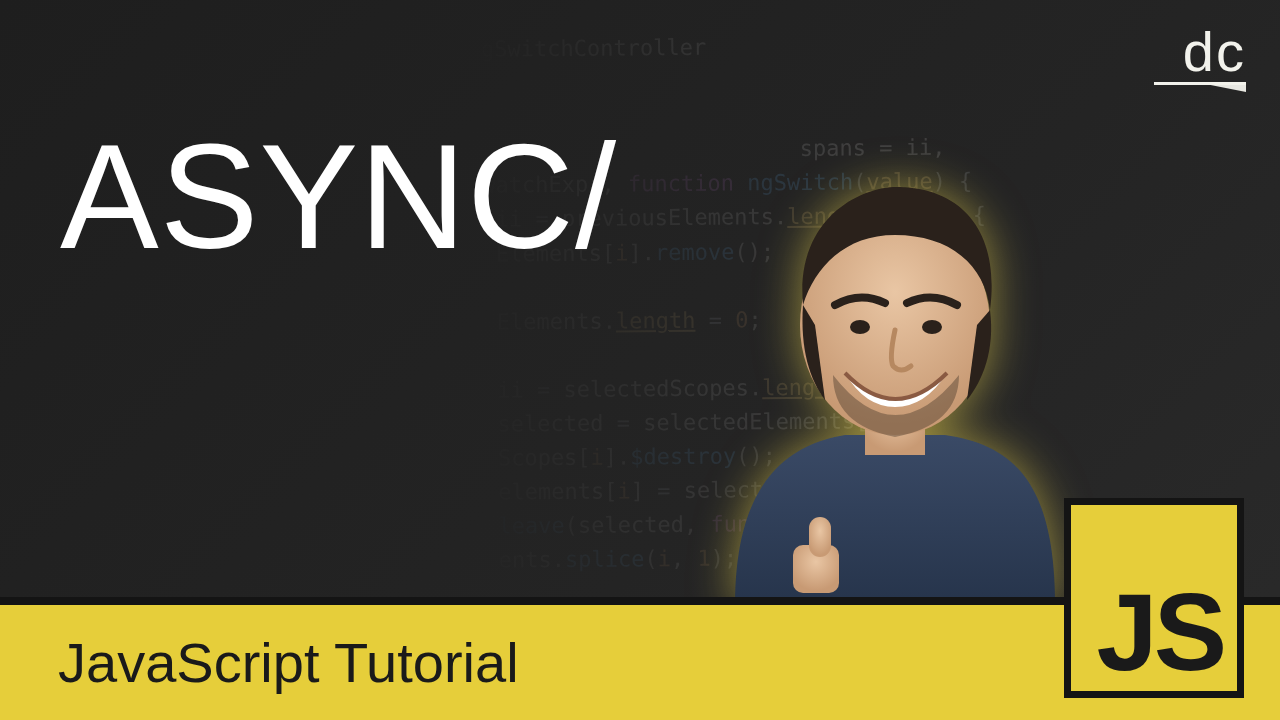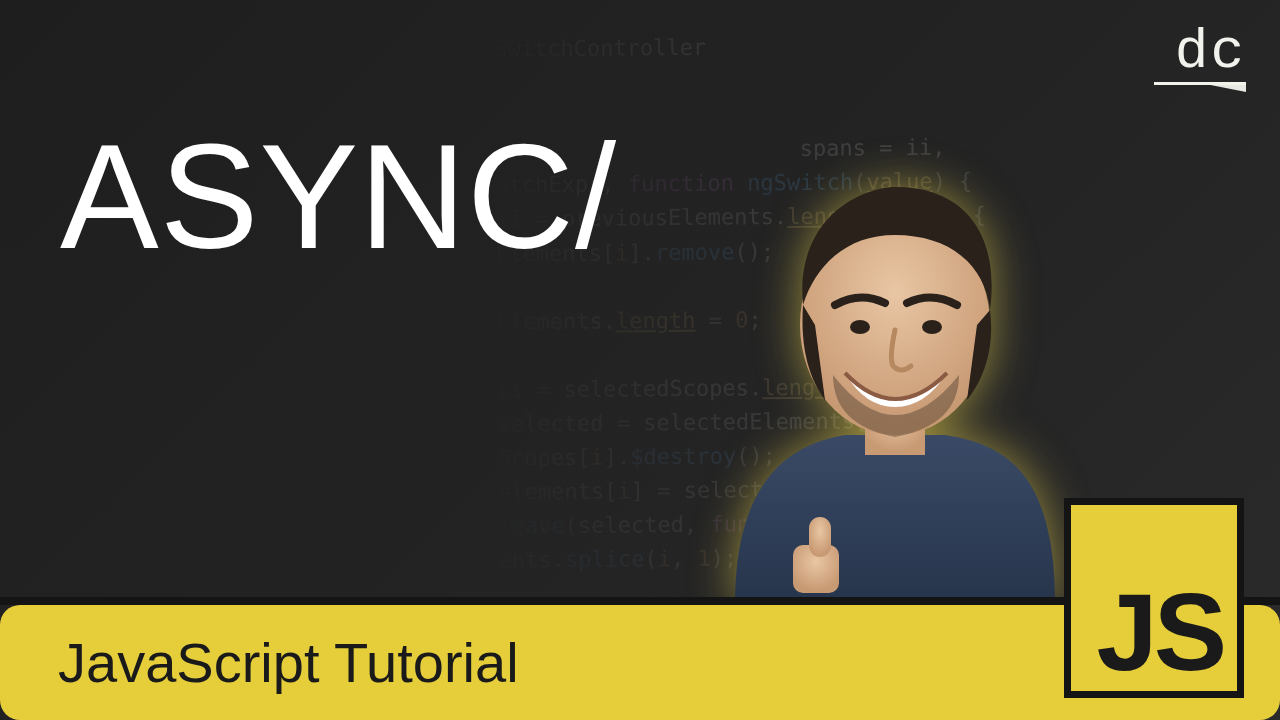--- a/index.html
+++ b/index.html
@@ -37,21 +37,21 @@
   .bg-code .pu  { color: #abb2bf; }
 
   
   .logo {
     position: absolute;
     top: 24px;
     right: 34px;
     text-align: right;
   }
   .logo-text {
-    font-family: Liberation Mono, monospace;
+    font-family: Liberation Sans, sans-serif;
     font-size: 56px;
     letter-spacing: 2px;
     color: #f2f2ec;
     line-height: 1;
   }
   .logo-line {
     width: 92px;
     height: 12px;
     margin-top: 2px;
     margin-left: auto;
@@ -98,21 +98,20 @@
     height: 8px;
     background: #141414;
   }
   .band {
     position: absolute;
     left: 0; right: 0; bottom: 0;
     height: 115px;
     background: #e6ce3a;
     display: flex;
     align-items: center;
-    border-radius: 20px;
   }
   .subtitle {
     font-size: 56px;
     color: #1a1a1a;
     padding-left: 58px;
     font-family: "Comic Sans MS", "Segoe UI", sans-serif;
   }
 
   
   .jsbox {

